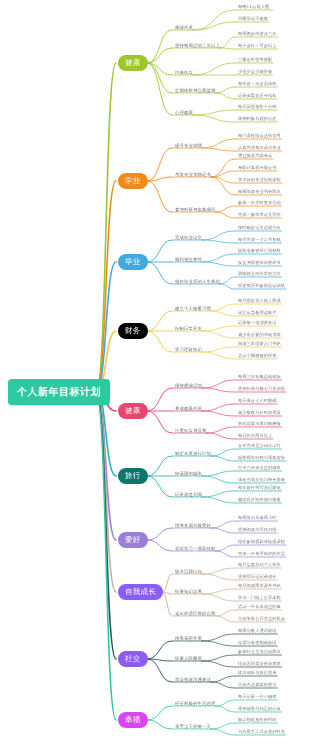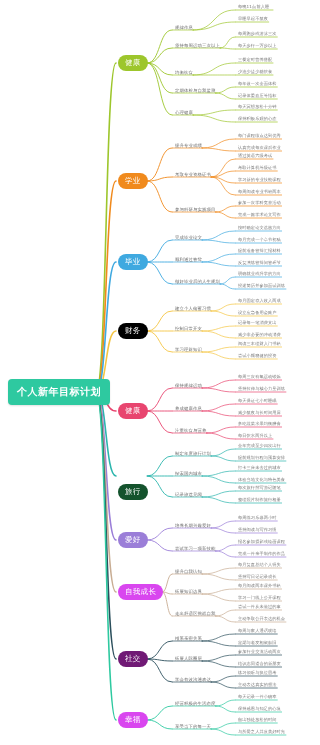--- a/index.html
+++ b/index.html
@@ -280,48 +280,48 @@
       <div class="node branch" style="left: 118px; top: 411px; background: rgb(232, 69, 111);">健康</div>
       <div class="node sub" style="left: 175px; top: 385px;">保持规律运动</div>
       <div class="node leaf" style="left: 238px; top: 379px;">每周三次有氧运动锻炼</div>
       <div class="node leaf" style="left: 238px; top: 391px;">坚持拉伸与核心力量训练</div>
       <div class="node sub" style="left: 175px; top: 408px;">养成健康作息</div>
       <div class="node leaf" style="left: 238px; top: 403px;">每天保证七小时睡眠</div>
       <div class="node leaf" style="left: 238px; top: 415px;">减少熬夜与长时间用屏</div>
       <div class="node sub" style="left: 175px; top: 430px;">注重饮食与营养</div>
       <div class="node leaf" style="left: 238px; top: 426px;">多吃蔬菜水果均衡膳食</div>
       <div class="node leaf" style="left: 238px; top: 438px;">每日饮水两升以上</div>
-      <div class="node branch" style="left: 118px; top: 492px; background: #14532d;">旅行</div>
+      <div class="node branch" style="left: 118px; top: 476px; background: #0f766e;">旅行</div>
       <div class="node sub" style="left: 175px; top: 453px;">制定年度旅行计划</div>
       <div class="node leaf" style="left: 238px; top: 448px;">全年完成至少四次出行</div>
       <div class="node leaf" style="left: 238px; top: 460px;">提前规划行程与预算安排</div>
       <div class="node sub" style="left: 175px; top: 473px;">探索国内城市</div>
       <div class="node leaf" style="left: 238px; top: 470px;">打卡三座未去过的城市</div>
       <div class="node leaf" style="left: 238px; top: 482px;">体验当地文化与特色美食</div>
       <div class="node sub" style="left: 175px; top: 494px;">记录旅途见闻</div>
       <div class="node leaf" style="left: 238px; top: 490px;">每次旅行撰写游记随笔</div>
       <div class="node leaf" style="left: 238px; top: 502px;">整理照片制作旅行相册</div>
       <div class="node branch" style="left: 118px; top: 540px; background: rgb(155, 126, 216);">爱好</div>
       <div class="node sub" style="left: 175px; top: 525px;">培养长期兴趣爱好</div>
       <div class="node leaf" style="left: 238px; top: 520px;">每周练习乐器两小时</div>
       <div class="node leaf" style="left: 238px; top: 532px;">坚持阅读与写作习惯</div>
       <div class="node sub" style="left: 175px; top: 548px;">尝试学习一项新技能</div>
       <div class="node leaf" style="left: 238px; top: 544px;">报名参加摄影或绘画课程</div>
       <div class="node leaf" style="left: 238px; top: 556px;">完成一件亲手制作的作品</div>
-      <div class="node branch" style="left: 118px; top: 592px; background: #d946ef;">自我成长</div>
+      <div class="node branch" style="left: 118px; top: 592px; background: #8b5cf6;">自我成长</div>
       <div class="node sub" style="left: 175px; top: 571px;">提升自我认知</div>
       <div class="node leaf" style="left: 238px; top: 567px;">每月复盘总结个人得失</div>
       <div class="node leaf" style="left: 238px; top: 579px;">坚持写日记记录成长</div>
       <div class="node sub" style="left: 175px; top: 591px;">拓展知识边界</div>
       <div class="node leaf" style="left: 238px; top: 588px;">每月阅读两本课外书籍</div>
       <div class="node leaf" style="left: 238px; top: 600px;">学习一门线上公开课程</div>
       <div class="node sub" style="left: 175px; top: 613px;">走出舒适区挑战自我</div>
       <div class="node leaf" style="left: 238px; top: 609px;">尝试一件从未做过的事</div>
       <div class="node leaf" style="left: 238px; top: 621px;">主动争取公开表达的机会</div>
-      <div class="node branch" style="left: 118px; top: 659px; background: #701a75;">社交</div>
+      <div class="node branch" style="left: 118px; top: 659px; background: #8b5cf6;">社交</div>
       <div class="node sub" style="left: 175px; top: 638px;">维系亲密关系</div>
       <div class="node leaf" style="left: 238px; top: 633px;">每周与家人通话联络</div>
       <div class="node leaf" style="left: 238px; top: 645px;">定期与老友相聚叙旧</div>
       <div class="node sub" style="left: 175px; top: 658px;">拓展人际圈层</div>
       <div class="node leaf" style="left: 238px; top: 654px;">参加行业交流活动两次</div>
       <div class="node leaf" style="left: 238px; top: 666px;">结识志同道合的新朋友</div>
       <div class="node sub" style="left: 175px; top: 679px;">学会有效沟通表达</div>
       <div class="node leaf" style="left: 238px; top: 675px;">练习倾听与换位思考</div>
       <div class="node leaf" style="left: 238px; top: 687px;">主动表达真实的想法</div>
       <div class="node branch" style="left: 118px; top: 720px; background: #d946ef;">幸福</div>

